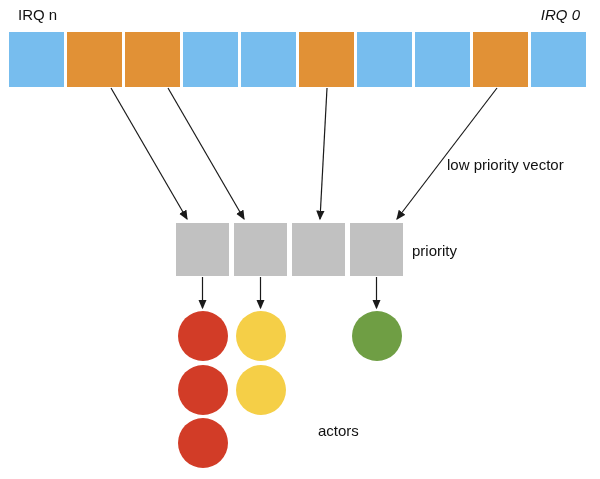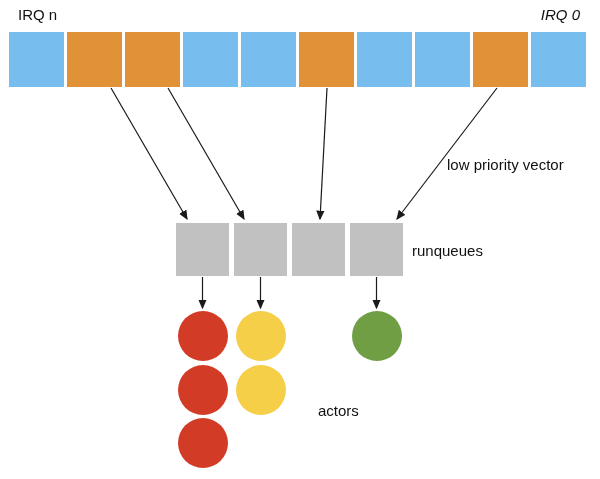--- a/index.html
+++ b/index.html
@@ -101,25 +101,25 @@
     </svg>
 
   <div class="diagram-label" style="left:447px; top:140px;margin-top:17px;">low priority vector</div>
 
   <div class="runqueue-row" id="runqueue-row">
       <div class="runqueue-cell" style="background: rgb(193, 193, 193);"></div>
       <div class="runqueue-cell" style="background: rgb(193, 193, 193);"></div>
       <div class="runqueue-cell" style="background: rgb(193, 193, 193);"></div>
       <div class="runqueue-cell" style="background: rgb(193, 193, 193);"></div>
     </div>
-  <div class="diagram-label" style="left:412px; top:243px;">runqueues</div>
+  <div class="diagram-label" style="left:412px; top:243px;">priority</div>
 
   <div id="actor-area">
       <div class="actor-circle" style="background: rgb(210, 60, 39); left: 177.5px; top: 311px;"></div>
       <div class="actor-circle" style="background: rgb(210, 60, 39); left: 177.5px; top: 364.5px;"></div>
       <div class="actor-circle" style="background: rgb(210, 60, 39); left: 177.5px; top: 418px;"></div>
       <div class="actor-circle" style="background: rgb(245, 207, 71); left: 235.5px; top: 311px;"></div>
       <div class="actor-circle" style="background: rgb(245, 207, 71); left: 235.5px; top: 364.5px;"></div>
       <div class="actor-circle" style="background: rgb(111, 158, 68); left: 351.5px; top: 311px;"></div>
     </div>
-  <div class="diagram-label" style="left:318px; top:403px;">actors</div>
+  <div class="diagram-label" style="left:318px; top:423px;">actors</div>
 
 </div>
 
 </body></html>

